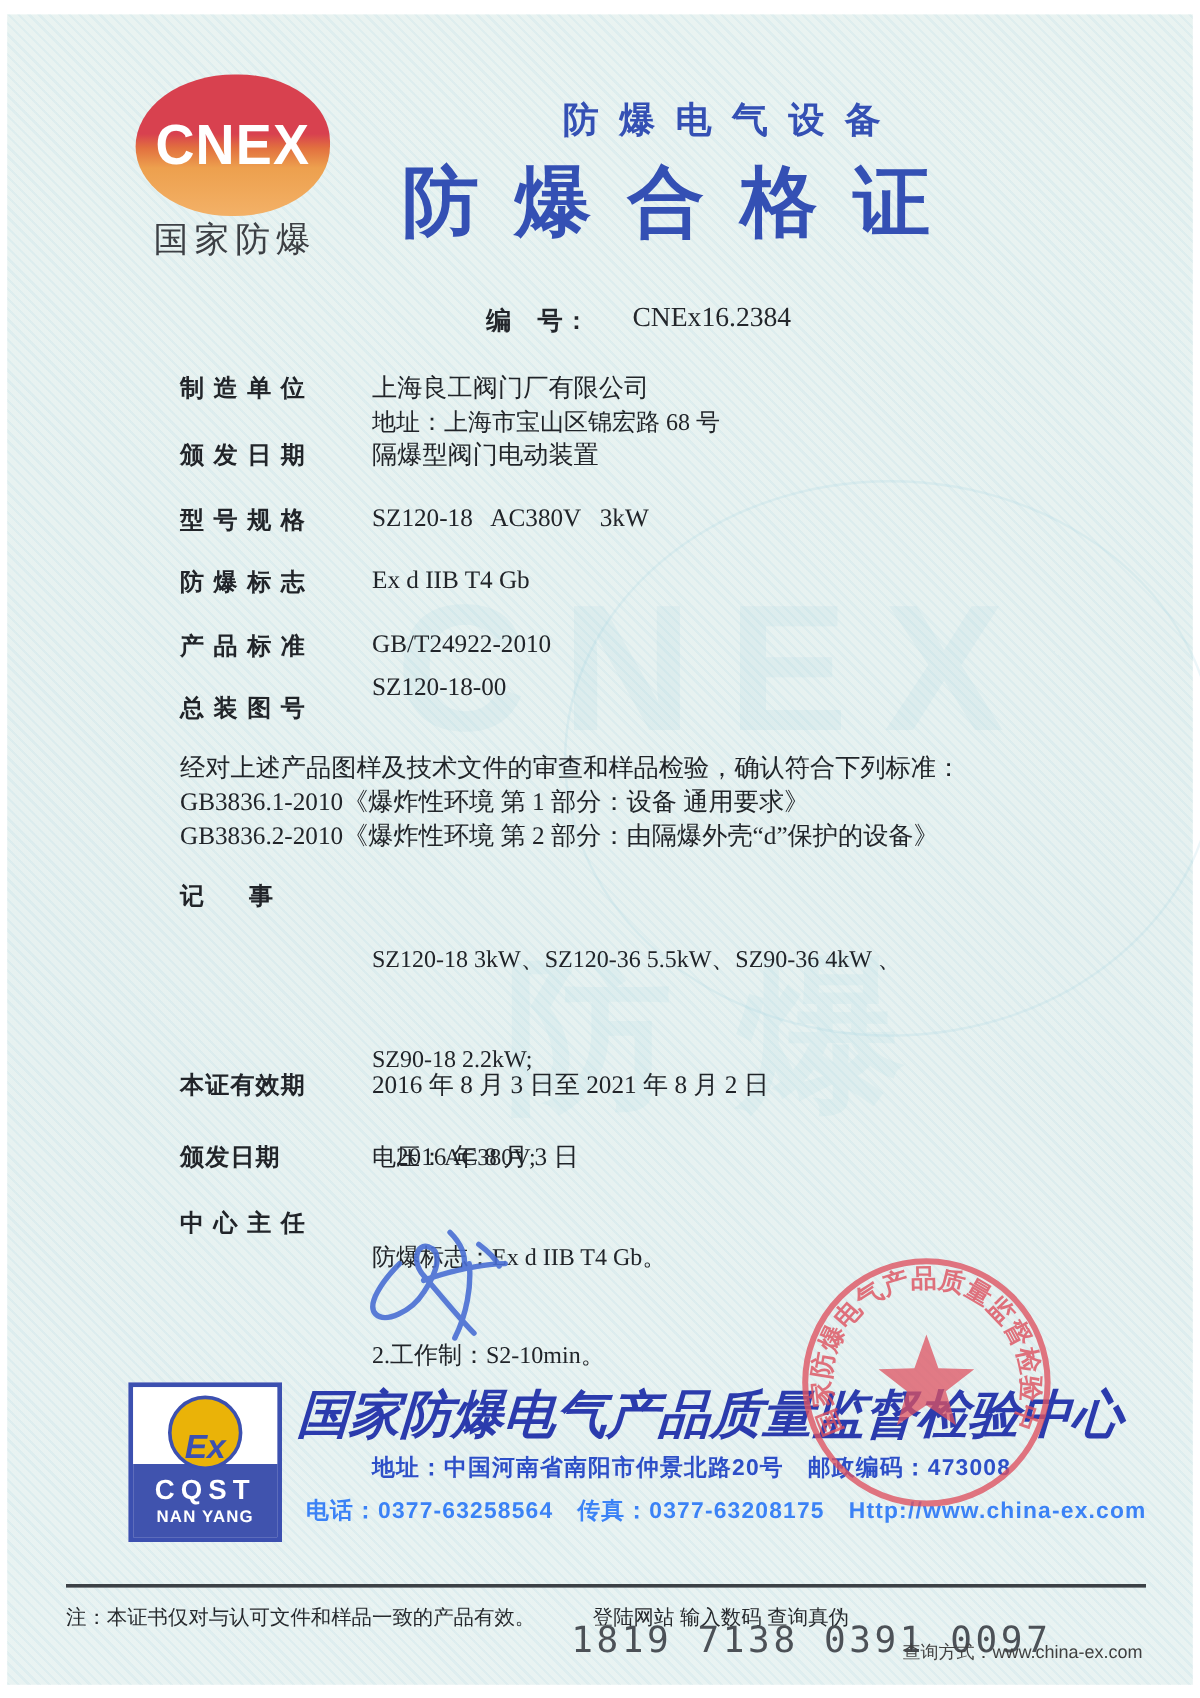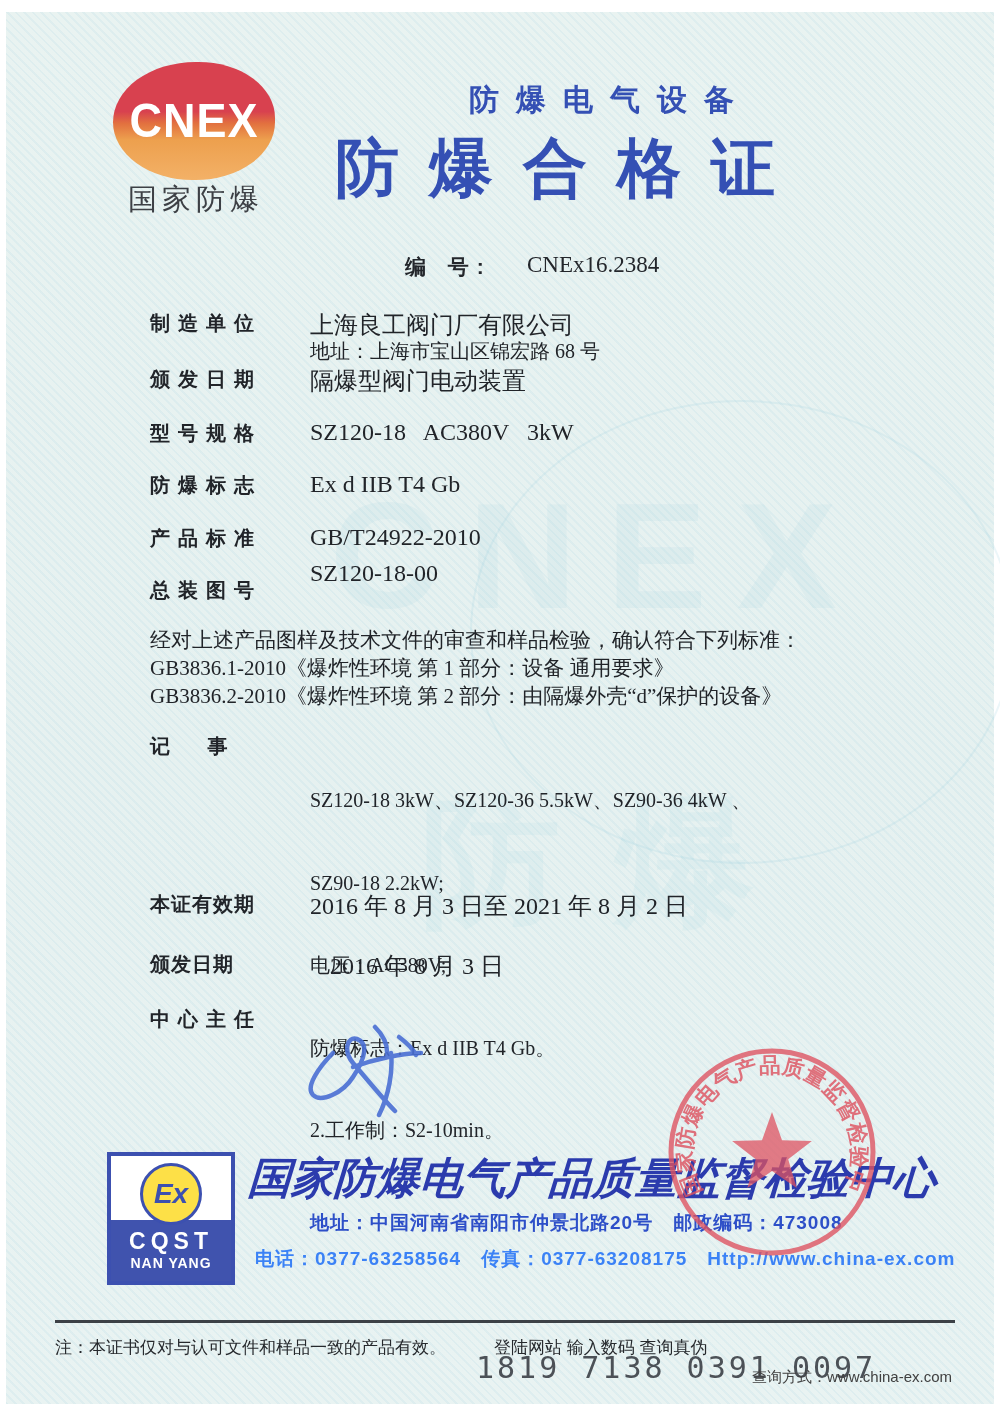--- a/index.html
+++ b/index.html
@@ -28,33 +28,33 @@
   }
   .logo-oval span{color:#fff;font-weight:bold;font-size:45px;letter-spacing:1px;transform:scaleY(1.05);}
   .logo-caption{left:110px;top:180px;width:172px;text-align:center;font-size:29px;letter-spacing:5px;color:#3d4045;}
   .subtitle{left:380px;top:80px;width:460px;text-align:center;font-size:30px;font-weight:bold;letter-spacing:17px;color:#3450b4;}
   .main-title{left:320px;top:125px;width:500px;text-align:center;font-size:64px;font-weight:bold;letter-spacing:30px;color:#3450b4;}
   
   .certno-label{left:405px;top:253px;font-size:21px;font-weight:bold;letter-spacing:8px;color:#23262b;}
   .certno-value{left:527px;top:252px;font-family:"Liberation Serif",serif;font-size:23px;color:#23262b;}
   
   .flabel{position:absolute;left:150px;font-size:20px;font-weight:bold;letter-spacing:8px;color:#212429;}
-  .fvalue{position:absolute;left:310px;font-family:"Liberation Serif",serif;font-size:24px;color:#212429;white-space:pre;}
+  .fvalue{position:absolute;left:310px;font-family:"Liberation Serif",serif;font-size:21px;color:#212429;white-space:pre;}
   .statement{left:150px;top:626px;font-family:"Liberation Serif",serif;font-size:21px;line-height:28px;color:#212429;}
   .notes{left:310px;top:732px;font-family:"Liberation Serif",serif;font-size:20px;line-height:27.5px;color:#212429;white-space:pre;}
   
   .sig{left:295px;top:1015px;}
   
   .badge{
     left:107px;top:1152px;width:128px;height:133px;border:4px solid #3c50b0;background:#fff;box-sizing:border-box;
   }
   .badge-top{position:relative;height:64px;background:#fff;display:flex;align-items:flex-end;justify-content:center;}
   .badge-circle{
     position:absolute;top:7px;left:29px;width:56px;height:56px;border:3px solid #3c50b0;border-radius:50%;
-    display:flex;align-items:center;justify-content:center;background:#fde047;z-index:2;
+    display:flex;align-items:flex-end;justify-content:center;background:#eab308;z-index:2;
   }
   .badge-circle span{color:#3c50b0;font-weight:bold;font-style:italic;font-size:28px;}
   .badge-bottom{position:absolute;left:0;bottom:0;width:100%;height:61px;background:#4053ae;text-align:center;color:#fff;}
   .badge-cqst{margin-top:8px;font-size:23px;letter-spacing:5px;font-weight:bold;}
   .badge-ny{font-size:14px;letter-spacing:1px;font-weight:bold;}
   .issuer-name{
     left:248px;top:1150px;width:690px;font-family:"Liberation Serif",serif;
     font-size:43px;font-weight:bold;font-style:italic;color:#2b3bad;white-space:nowrap;transform:skewX(-3deg);
   }
   .issuer-addr{left:310px;top:1210px;font-size:19px;font-weight:bold;color:#2d4fc8;letter-spacing:1px;}

